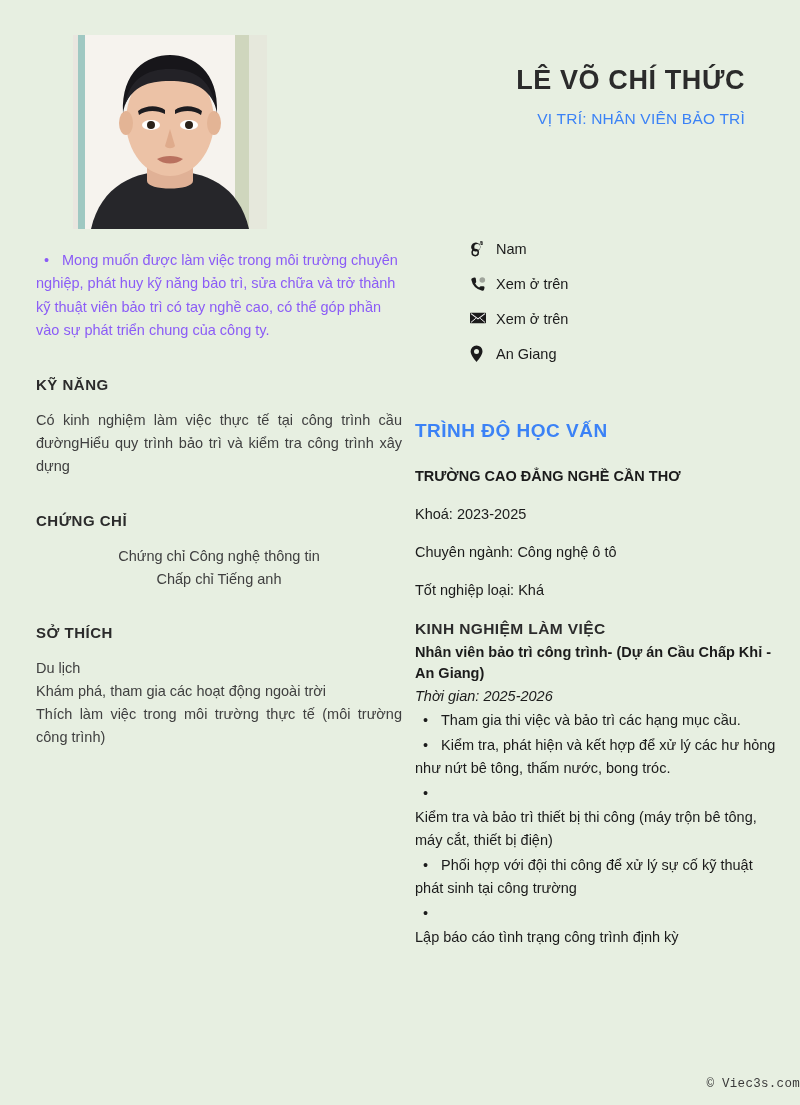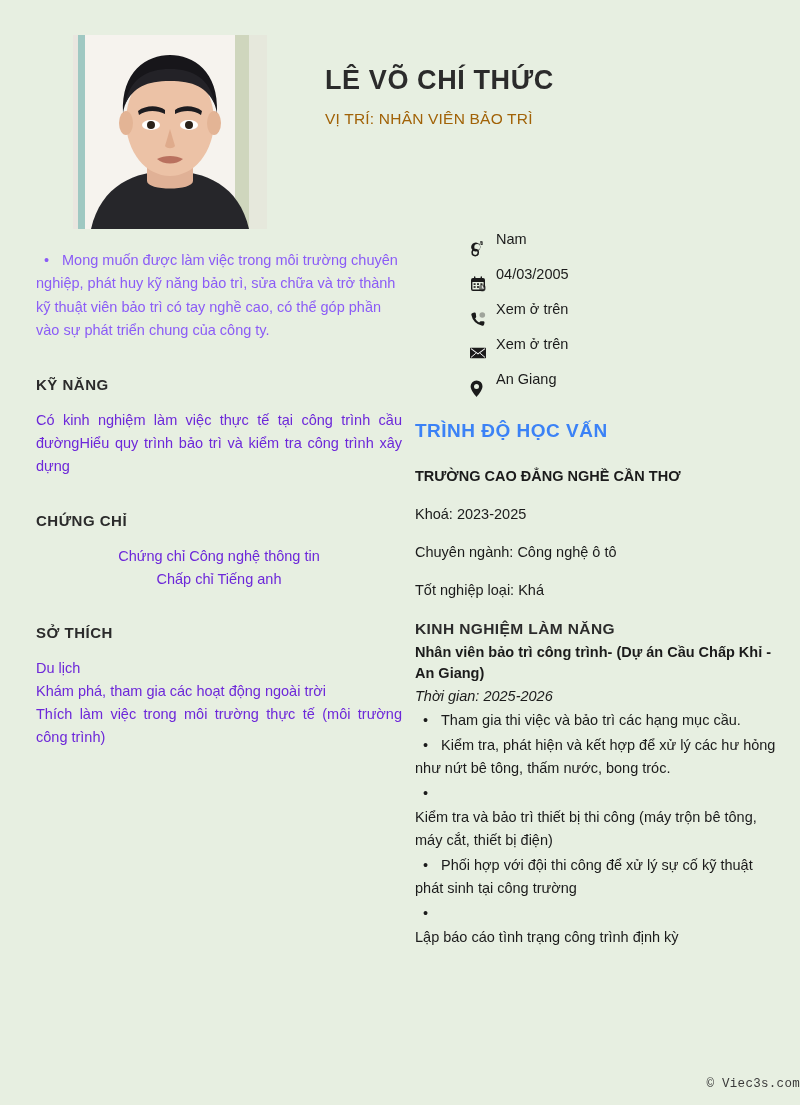--- a/index.html
+++ b/index.html
@@ -50,44 +50,46 @@
     left: 73px; top: 35px;
     width: 194px; height: 194px;
     overflow: hidden;
     background: #dfe4e2;
   }
   .photo svg { display: block; }
   .name-block {
     position: absolute;
     left: 325px; top: 66px;
     width: 420px;
+    text-align: right;
   }
   .name {
     font-size: 27px;
     font-weight: bold;
     letter-spacing: 0.6px;
     color: #2b2b2b;
     margin: 0 0 14px 0;
     line-height: 1.1;
   }
   .position {
     font-size: 15.5px;
-    color: #a16207;
+    color: #3b82f6;
     margin: 0;
     letter-spacing: 0.2px;
   }
 
   
   .contact {
     position: absolute;
     left: 470px; top: 231px;
     width: 320px;
   }
   .contact-row {
     display: flex;
+    align-items: center;
     height: 35px;
   }
   .contact-icon {
     width: 26px;
     display: flex;
     align-items: center;
     justify-content: flex-start;
     flex: 0 0 26px;
     color: #1b1b1b;
   }
@@ -119,21 +121,21 @@
   .sec-title {
     font-size: 15px;
     font-weight: bold;
     letter-spacing: 0.5px;
     color: #2b2b2b;
     margin: 33px 0 16px 0;
   }
   .sec-body {
     font-size: 14.5px;
     line-height: 1.6;
-    color: #6d28d9;
+    color: #404040;
     margin: 0;
     text-align: justify;
   }
   .sec-body.nojust { text-align: center; }
   .sec-body .ln { display: block; }
 
   
   .right-col {
     position: absolute;
     left: 415px; top: 420px;
@@ -267,35 +269,20 @@
       <span class="contact-icon">
         <svg width="15" height="16" viewBox="0 0 15 16" fill="currentColor">
           <path d="M14.2 0.3h-4v1.5h2L10.6 3.4a4.6 4.6 0 0 0-2.3-0.9 4.4 4.4 0 1 0-3.9 7.7 4.4 4.4 0 0 0 5.1-6.7l1.6-1.6v2h1.5V0.9a.6.6 0 0 0-.4-.6zM7.2 8.9a2.9 2.9 0 1 1 0-5.8 2.9 2.9 0 0 1 0 5.8z"></path>
           <path d="M4.6 9.6a4.4 4.4 0 1 0 4 4.2 4.4 4.4 0 0 0-4-4.2zm-.4 7a2.9 2.9 0 1 1 2.9-2.9 2.9 2.9 0 0 1-2.9 2.9z" opacity="0"></path>
           <circle cx="5.2" cy="11.6" r="3.1" fill="none" stroke="currentColor" stroke-width="1.5"></circle>
         </svg>
       </span>
       <span class="contact-text">Nam</span>
     </div>
 
-    <div class="contact-row">
-      <span class="contact-icon">
-        <svg width="16" height="16" viewBox="0 0 16 16" fill="currentColor">
-          <path d="M13 2h-1V1a.7.7 0 0 0-1.4 0v1H5.4V1A.7.7 0 0 0 4 1v1H3a2 2 0 0 0-2 2v9a2 2 0 0 0 2 2h10a2 2 0 0 0 2-2V4a2 2 0 0 0-2-2zm.6 11a.6.6 0 0 1-.6.6H3a.6.6 0 0 1-.6-.6V6h11.2z"></path>
-          <rect x="3.6" y="7.3" width="2" height="1.6"></rect>
-          <rect x="7" y="7.3" width="2" height="1.6"></rect>
-          <rect x="10.4" y="7.3" width="2" height="1.6"></rect>
-          <rect x="3.6" y="10.2" width="2" height="1.6"></rect>
-          <rect x="7" y="10.2" width="2" height="1.6"></rect>
-          <circle cx="12.4" cy="12" r="3.4" fill="currentColor" opacity="0.55"></circle>
-          <path d="M12.4 10.1v2h1.5" stroke="#f5f5f5" stroke-width="0.9" fill="none" stroke-linecap="round"></path>
-        </svg>
-      </span>
-      <span class="contact-text">04/03/2005</span>
-    </div>
 
     <div class="contact-row">
       <span class="contact-icon">
         <svg width="16" height="16" viewBox="0 0 16 16" fill="currentColor">
           <path d="M11 10.3c-.5-.1-1 .2-1.4.6l-.5.5a11 11 0 0 1-4-4l.5-.5c.4-.4.7-.9.6-1.4L5.8 2.6A1.3 1.3 0 0 0 4.3 1.5L2.6 1.9A1.7 1.7 0 0 0 1.3 3.8 14 14 0 0 0 12.2 14.7a1.7 1.7 0 0 0 1.9-1.3l.4-1.7a1.3 1.3 0 0 0-1-1.5z"></path>
           <circle cx="12.3" cy="4" r="2.8" fill="currentColor" opacity="0.35"></circle>
         </svg>
       </span>
       <span class="contact-text">Xem ở trên</span>
     </div>
@@ -345,21 +332,21 @@
   </div>
 
   <div class="right-col layer">
 
     <div class="r-title">TRÌNH ĐỘ HỌC VẤN</div>
     <div class="edu-school">TRƯỜNG CAO ĐẲNG NGHỀ CẦN THƠ</div>
     <div class="edu-line">Khoá: 2023-2025</div>
     <div class="edu-line">Chuyên ngành: Công nghệ ô tô</div>
     <div class="edu-line">Tốt nghiệp loại: Khá</div>
 
-    <div class="exp-title">KINH NGHIỆM LÀM NĂNG</div>
+    <div class="exp-title">KINH NGHIỆM LÀM VIỆC</div>
     <div class="exp-role">Nhân viên bảo trì công trình- (Dự án Cầu Chấp Khỉ -An Giang)</div>
     <div class="exp-time">Thời gian: 2025-2026</div>
 
     <ul class="exp-list">
       <li>
         <span class="dot">•</span><span class="txt">Tham gia thi việc và bảo trì các hạng mục cầu.</span>
       </li>
       <li>
         <span class="dot">•</span><span class="txt">Kiểm tra, phát hiện và kết hợp để xử lý các hư hỏng như nứt bê tông, thấm nước, bong tróc.</span>
       </li>

